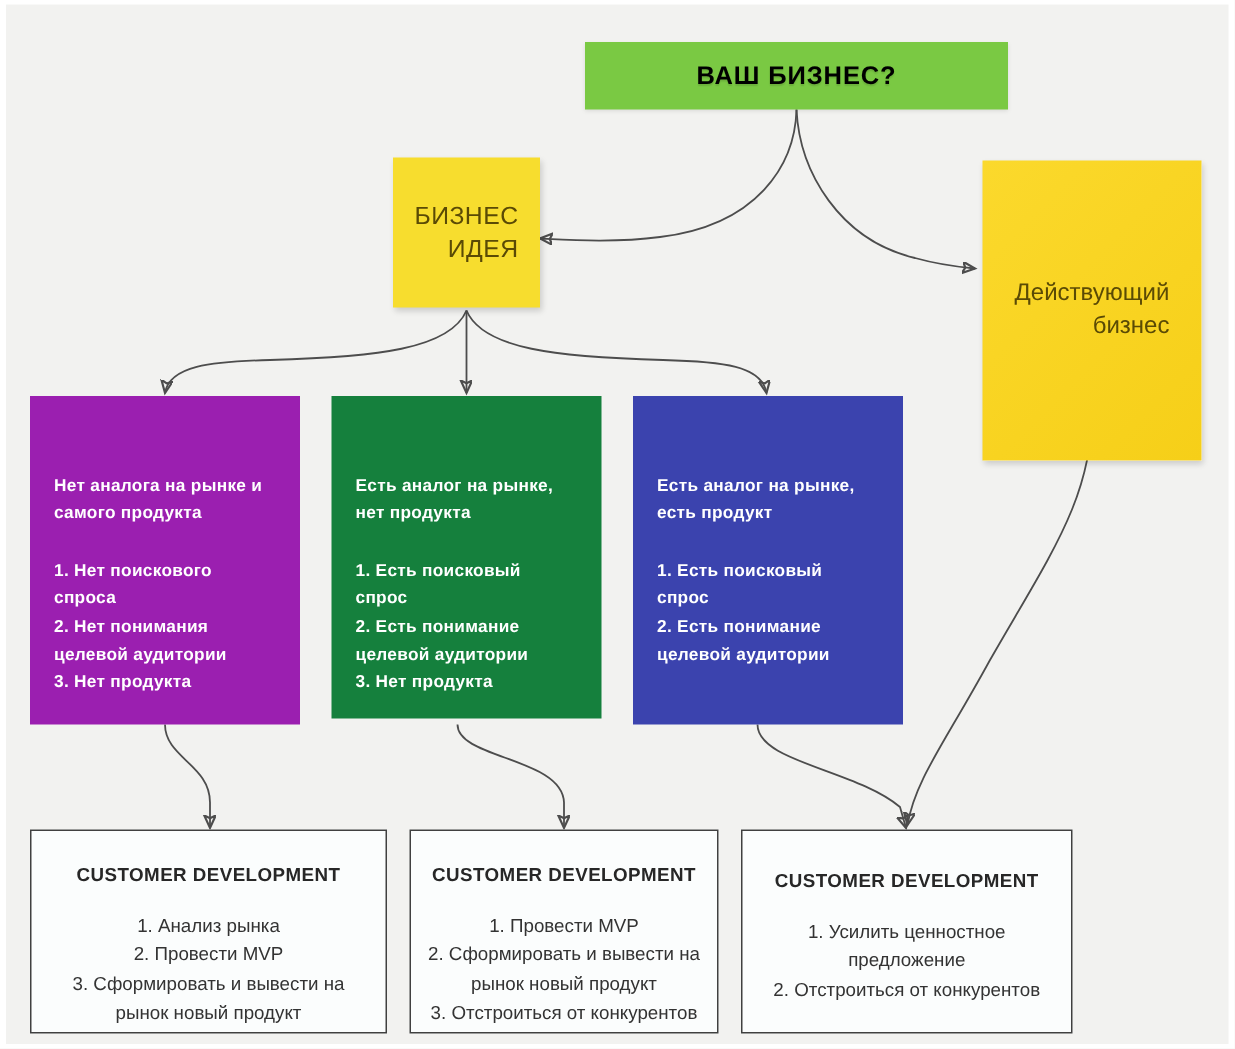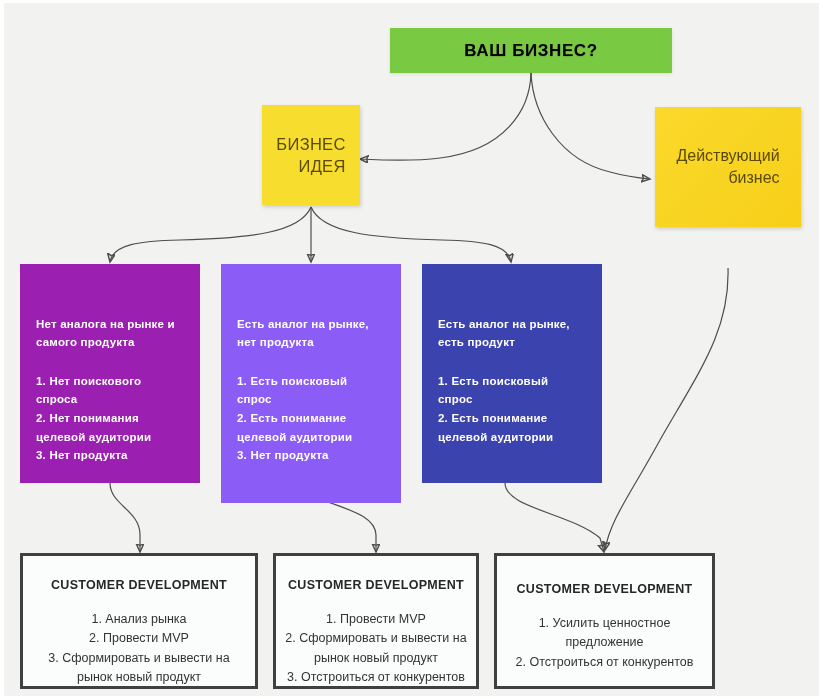--- a/index.html
+++ b/index.html
@@ -89,21 +89,21 @@
     font-size: 11.5px;
     line-height: 1.62;
     letter-spacing: 0.2px;
   }
   .cond-box .items div {
     white-space: normal;
   }
   
   .cd-box {
     background: #fbfdfd;
-    border: 3px solid #404040;
+    border: 1px solid #404040;
     display: flex;
     flex-direction: column;
     align-items: center;
     justify-content: flex-start;
     padding-top: 22px;
     text-align: center;
   }
   .cd-box .cd-title {
     font-weight: bold;
     font-size: 12.5px;
@@ -163,37 +163,37 @@
     <span class="title">ВАШ БИЗНЕС?</span>
   </div>
 
   <div class="node yellow-box idea" style="left:262px; top:105px; width:98px; height:100px;">
     <span class="label">
       <span>БИЗНЕС</span><br>
       <span>ИДЕЯ</span>
     </span>
   </div>
 
-  <div class="node yellow-box gold" style="left:655px; top:107px; width:146px; height:120px;">
+  <div class="node yellow-box gold" style="left:655px; top:107px; width:146px; height:200px;">
     <span class="label">
       <span>Действующий</span><br>
       <span>бизнес</span>
     </span>
   </div>
 
   <div class="node cond-box" style="left:20px; top:264px; width:180px; height:219px; background:#9b1fb0;">
     <div class="head">Нет аналога на рынке и самого продукта</div>
     <div class="items">
       <div>1. Нет поискового спроса</div>
       <div>2. Нет понимания целевой аудитории</div>
       <div>3. Нет продукта</div>
     </div>
   </div>
 
-  <div class="node cond-box" style="left:221px; top:264px; width:180px; height:239px; background:#8b5cf6;">
+  <div class="node cond-box" style="left:221px; top:264px; width:180px; height:215px; background:#15803d;">
     <div class="head">Есть аналог на рынке, нет продукта</div>
     <div class="items">
       <div>1. Есть поисковый спрос</div>
       <div>2. Есть понимание целевой аудитории</div>
       <div>3. Нет продукта</div>
     </div>
   </div>
 
   <div class="node cond-box" style="left:422px; top:264px; width:180px; height:219px; background:#3b43ae;">
     <div class="head">Есть аналог на рынке, есть продукт</div>

